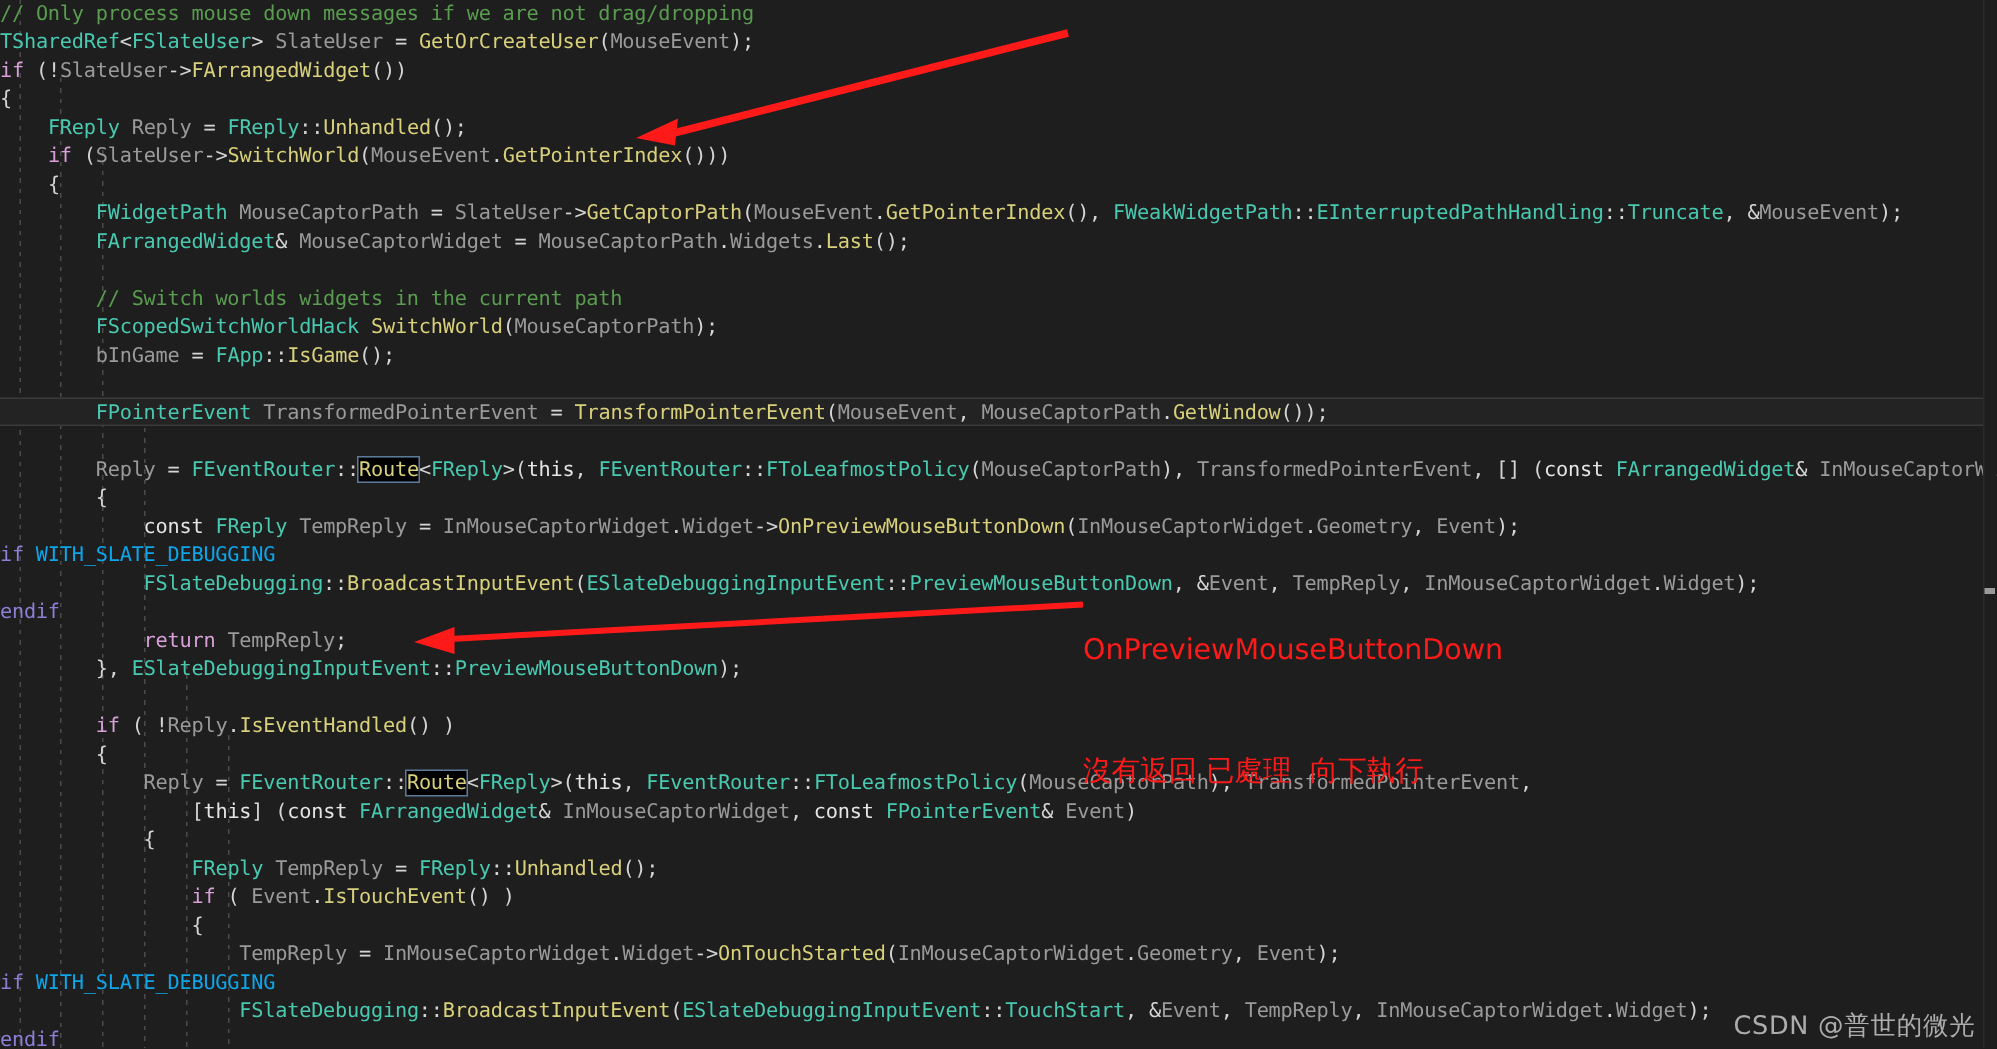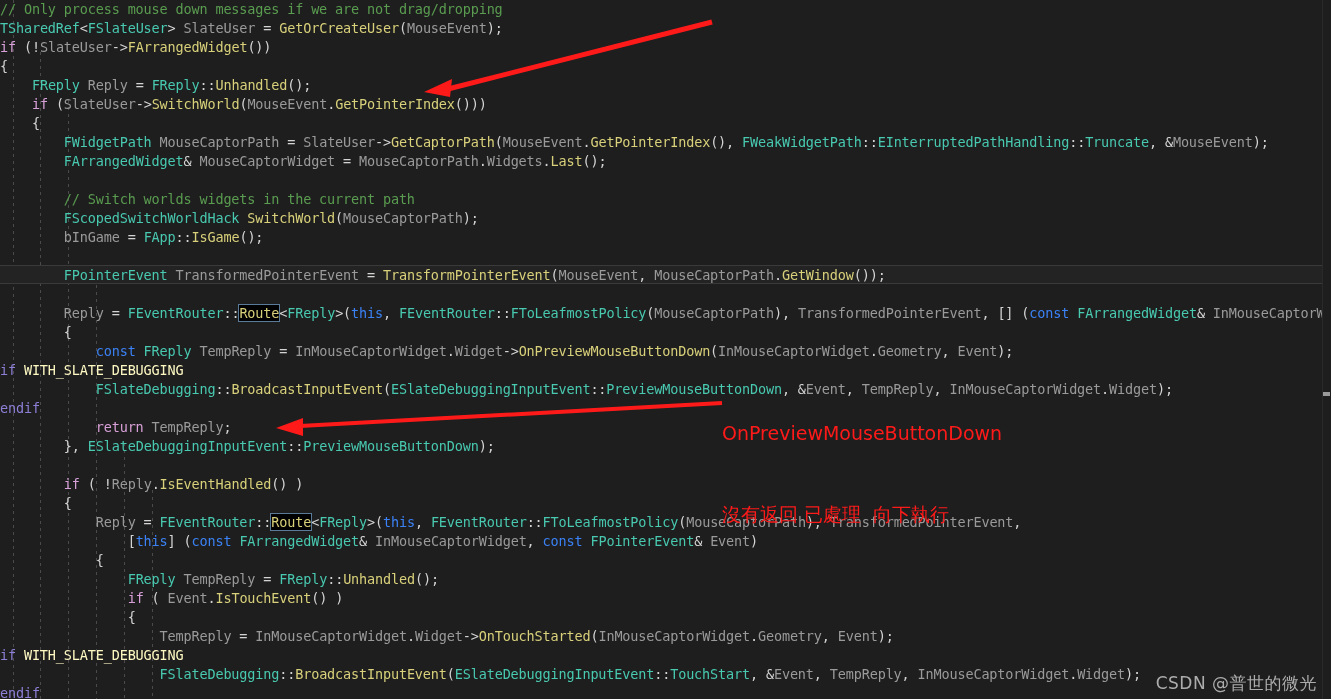--- a/index.html
+++ b/index.html
@@ -62,27 +62,27 @@
     top: 0;
     bottom: 0;
     background: repeating-linear-gradient(
         to bottom,
         #4a4a4a 0px, #4a4a4a 3px,
         transparent 3px, transparent 7px);
   }
 
   
   .c-cmt   { color: #5a9c50; }           
-  .c-kw    { color: #3b82f6; }           
+  .c-kw    { color: #e5e5e5; }           
   .c-type  { color: #48c9b0; }           
   .c-fn    { color: #d8d07a; }           
   .c-plain { color: #d4d4d4; }           
   .c-dim   { color: #9a9a9a; }           
   .c-pp    { color: #8d7fd6; }           
-  .c-ppid  { color: #fef9c3; }
+  .c-ppid  { color: #0ea5e9; }
   .c-ctrl  { color: #d8a0d8; }
 
   
   .occ {
     background: #000000;
     outline: 1px solid #5a7a9a;
   }
 
   
   .annot {

